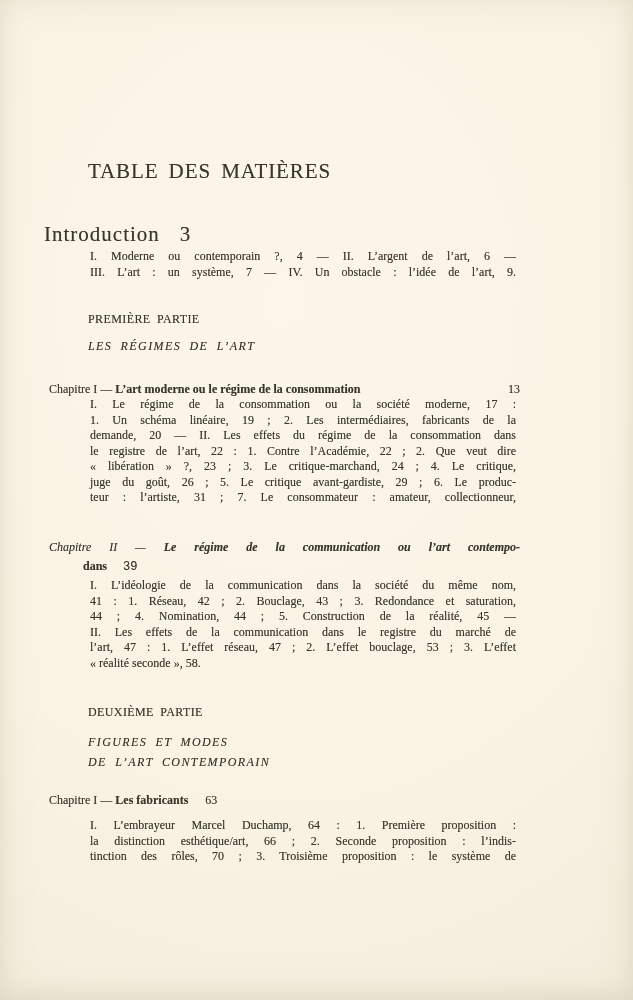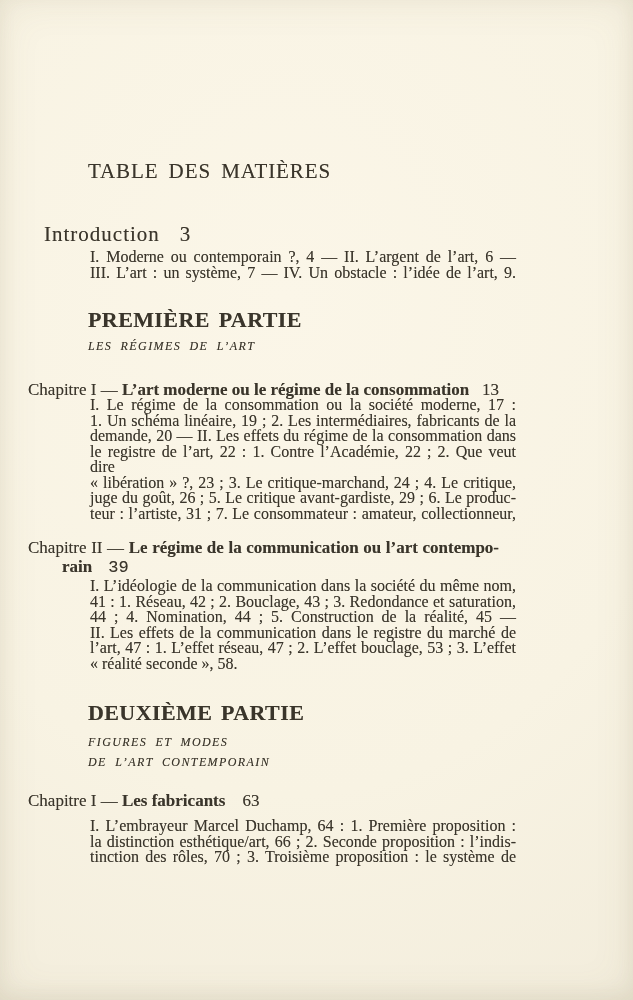--- a/index.html
+++ b/index.html
@@ -23,55 +23,55 @@
   
   .doc-title {
     left: 88px; top: 159px;
     font-size: 21px; line-height: 24px;
     letter-spacing: 0.9px; word-spacing: 4px;
   }
 
   
   .part-head {
     left: 88px;
-    font-size: 22px; line-height: 19px;
-    letter-spacing: 0.4px; word-spacing: 3px; font-weight: bold;
+    font-size: 12px; line-height: 19px;
+    letter-spacing: 0.4px; word-spacing: 3px;
   }
   .part-sub {
     left: 88px;
     font-size: 12px; line-height: 19.5px;
     font-style: italic;
     letter-spacing: 1.4px; word-spacing: 4px;
   }
 
   
   .chap-head {
-    left: 28px; width: 471px;
-    font-size: 17px; line-height: 19px;
+    left: 49px; width: 471px;
+    font-size: 12px; line-height: 19px;
   }
   .chap-head .bold { font-weight: bold; }
   .chap-row { display: flex; justify-content: space-between; align-items: baseline; }
-  .chap-line-fill { text-align: justify; text-align-last: justify; }
+  .chap-line-fill { text-align: justify; text-align-last: justify; font-style: italic; }
   .chap-cont { padding-left: 34px; }
   .pref { }
   .page-ref { }
   .gap20 { margin-left: 20px; }
   .gap17 { margin-left: 17px; }
   .gap16 { margin-left: 16px; font-family: Liberation Mono, monospace; }
 
   .intro-head {
     left: 44px;
     font-size: 21px; line-height: 19px;
     letter-spacing: 1px;
   }
 
   
   .para {
     left: 90px; width: 426px;
-    font-size: 16px; line-height: 15.55px;
+    font-size: 12px; line-height: 15.55px;
   }
   .para .line {
     text-align: justify;
     text-align-last: justify;
   }
   .para .line.short {
     text-align-last: left;
   }
 
   .folio {
@@ -115,21 +115,21 @@
     <div class="line">« libération » ?, 23 ; 3. Le critique-marchand, 24 ; 4. Le critique,</div>
     <div class="line">juge du goût, 26 ; 5. Le critique avant-gardiste, 29 ; 6. Le produc-</div>
     <div class="line">teur : l’artiste, 31 ; 7. Le consommateur : amateur, collectionneur,</div>
   </div>
 
   <div class="blk chap-head" style="top:538px;">
     <div class="chap-line-fill">
       <span class="pref">Chapitre II — </span><span class="bold">Le régime de la communication ou l’art contempo-</span>
     </div>
     <div class="chap-cont">
-      <span class="bold">rain</span><span class="page-ref gap16">39</span>
+      <span class="bold">dans</span><span class="page-ref gap16">39</span>
     </div>
   </div>
   <div class="blk para" style="top:578px;">
     <div class="line">I. L’idéologie de la communication dans la société du même nom,</div>
     <div class="line">41 : 1. Réseau, 42 ; 2. Bouclage, 43 ; 3. Redondance et saturation,</div>
     <div class="line">44 ; 4. Nomination, 44 ; 5. Construction de la réalité, 45 —</div>
     <div class="line">II. Les effets de la communication dans le registre du marché de</div>
     <div class="line">l’art, 47 : 1. L’effet réseau, 47 ; 2. L’effet bouclage, 53 ; 3. L’effet</div>
     <div class="line short">« réalité seconde », 58.</div>
   </div>

